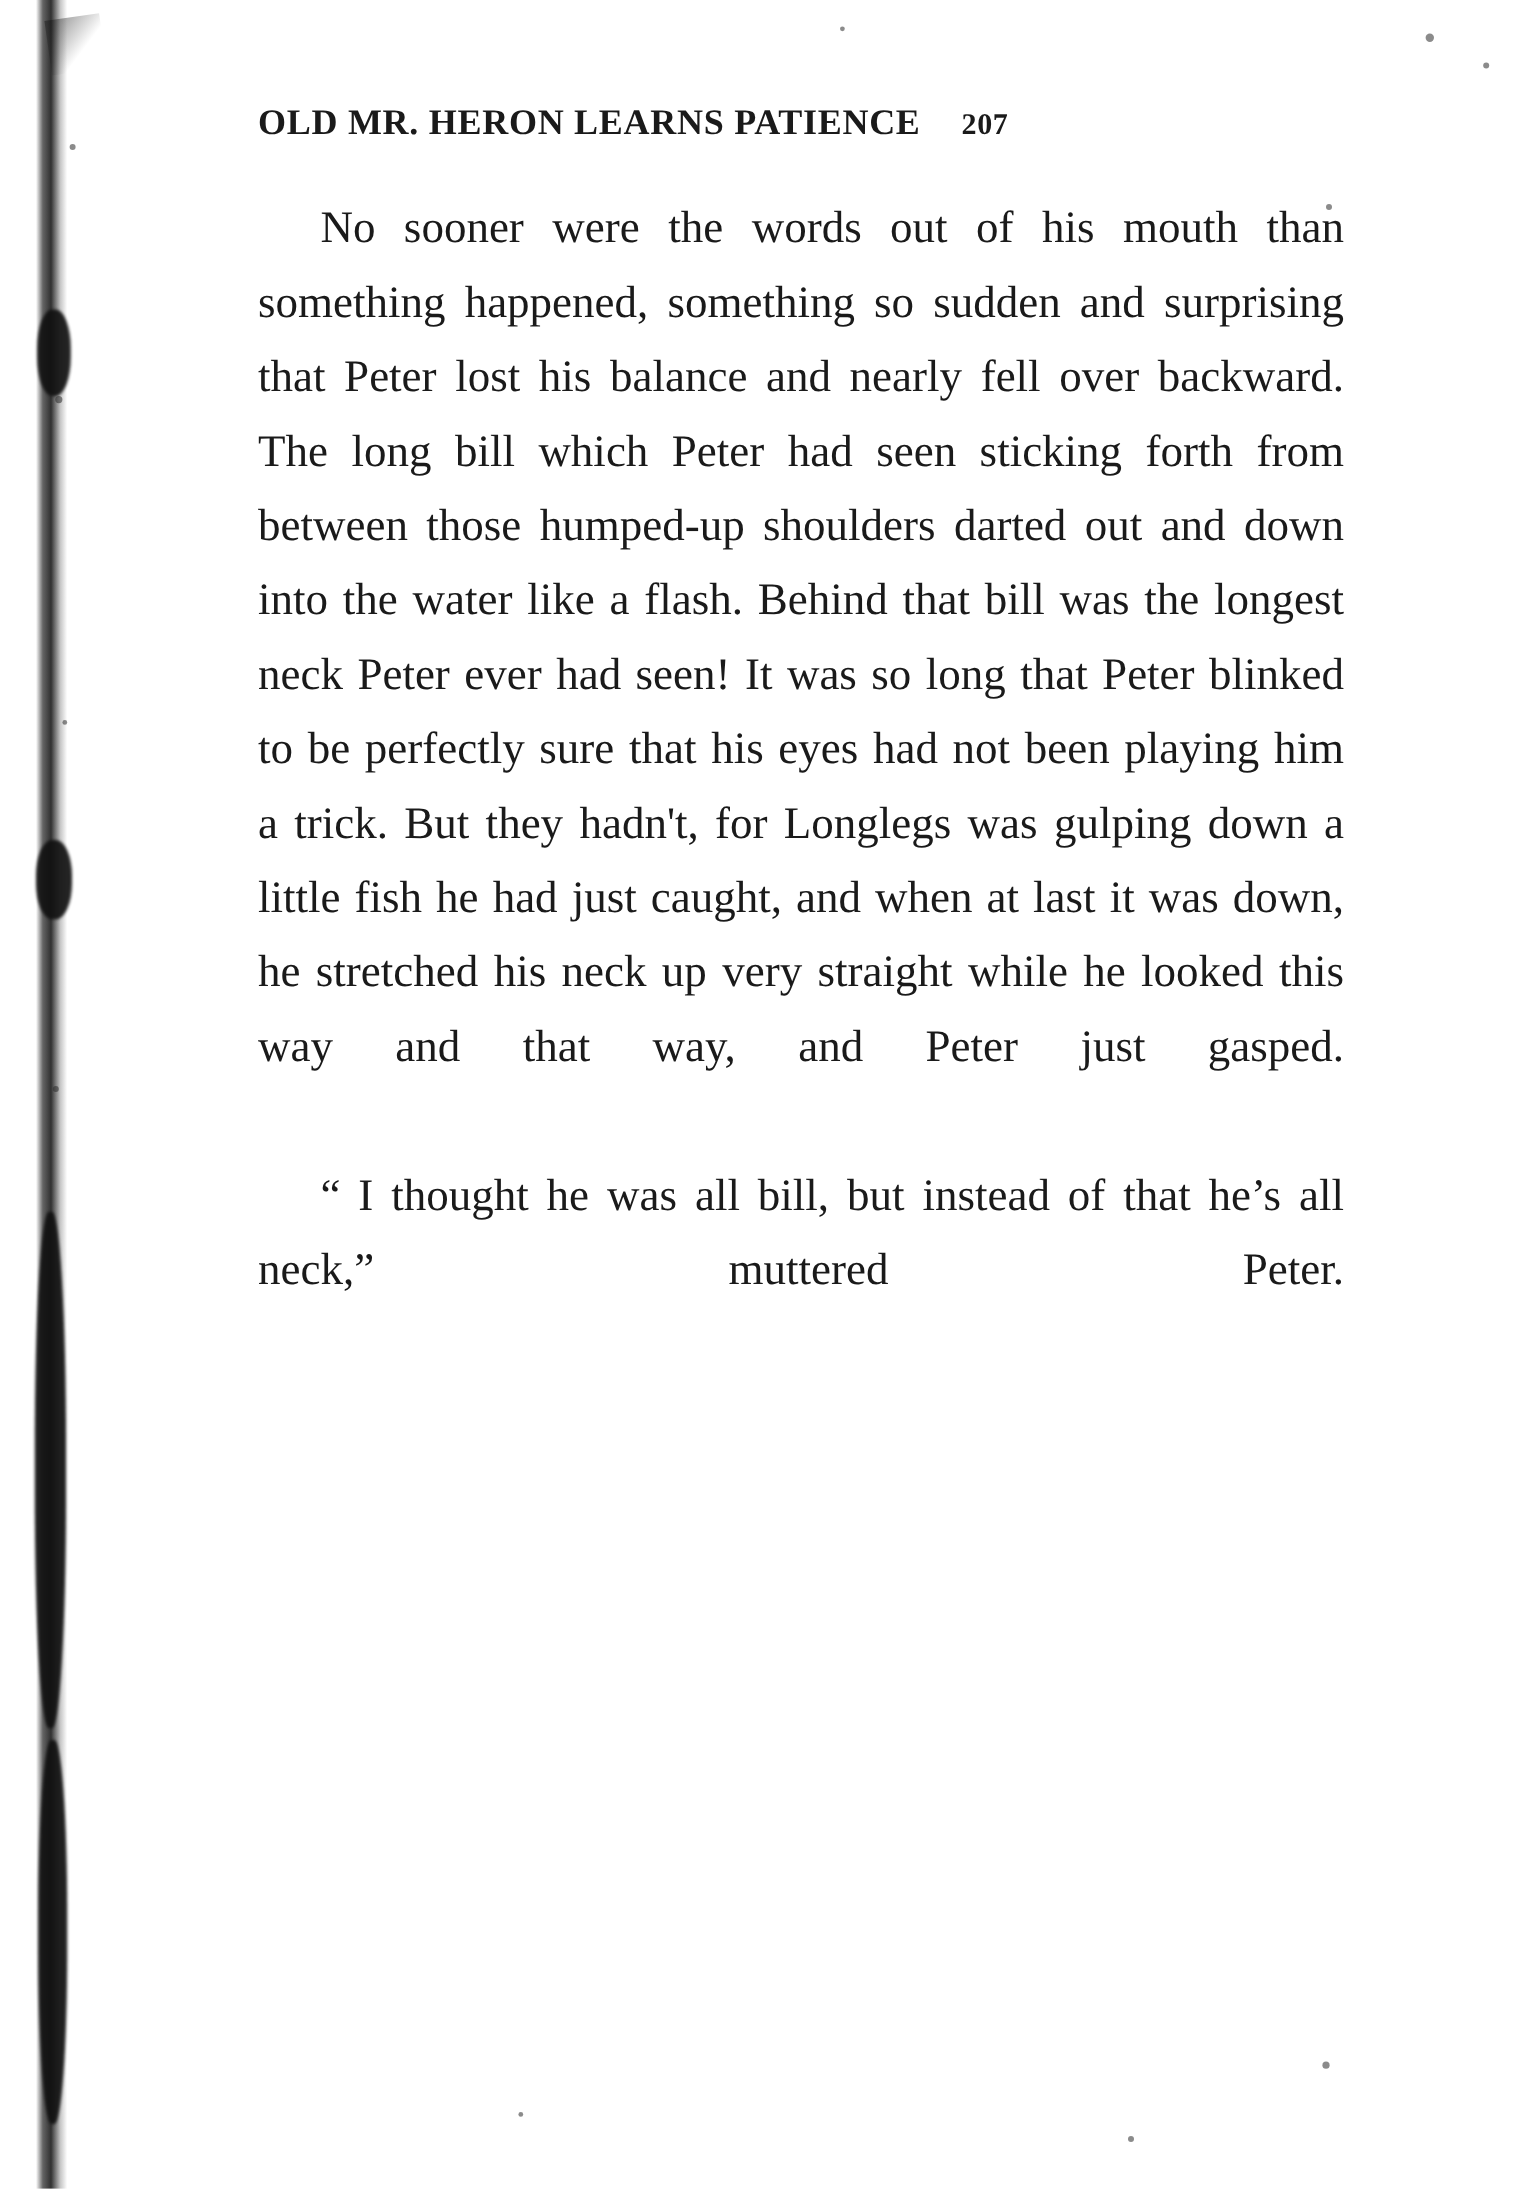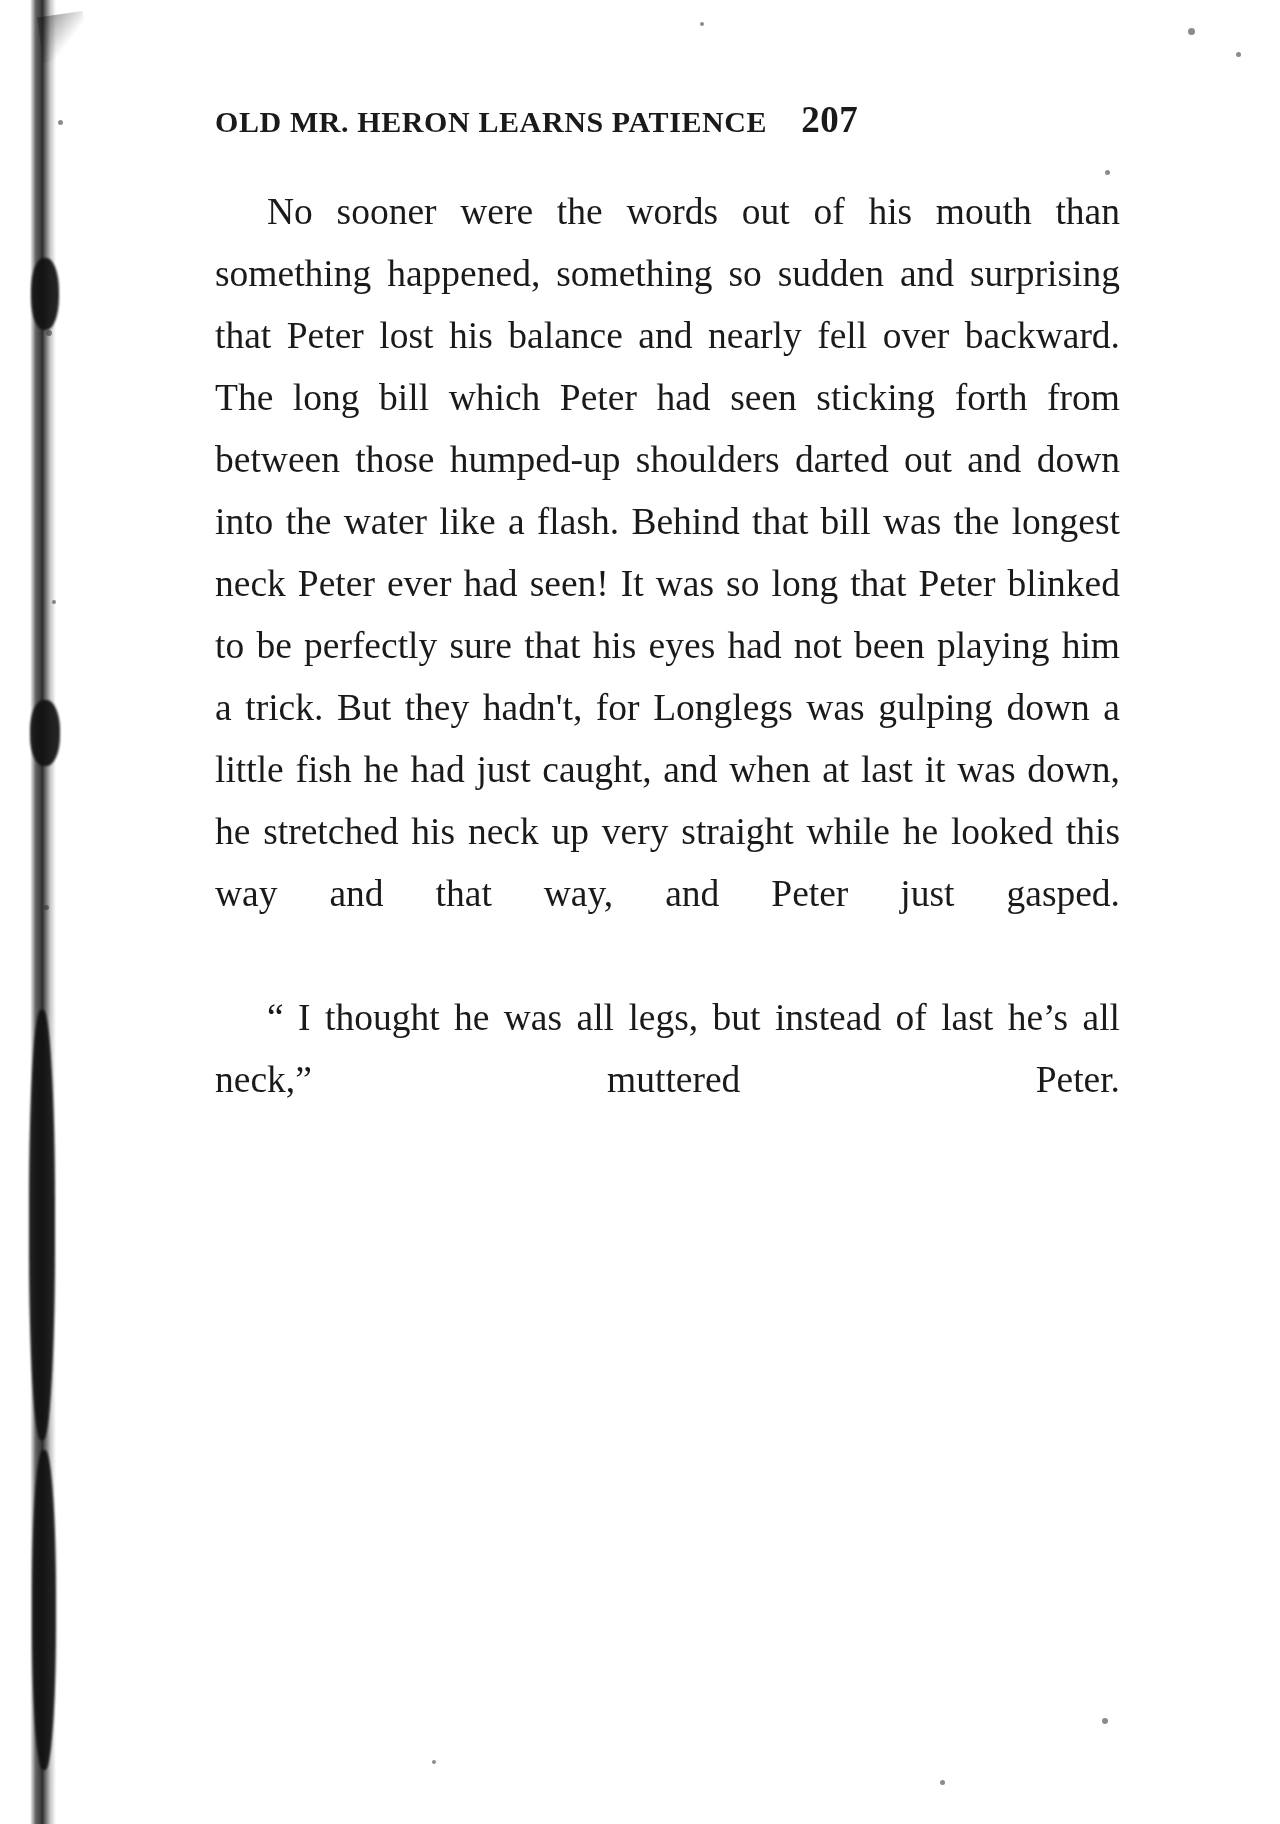--- a/index.html
+++ b/index.html
@@ -63,42 +63,42 @@
     position: absolute;
     background: #2b2b2b;
     border-radius: 50%;
     opacity: 0.55;
   }
 
   
   .page {
     position: absolute;
     left: 215px;
-    top: 12px;
+    top: 0;
     width: 905px;
     height: 1356px;
   }
 
   .running-head {
     display: flex;
     align-items: baseline;
     justify-content: flex-start;
     margin-top: 86px;
     font-size: 30px;
     letter-spacing: 0.6px;
     white-space: nowrap;
   }
   .running-head .title {
     font-weight: 700;
     font-family: "Liberation Serif", serif;
   }
   .running-head .folio {
     font-weight: 700;
     margin-left: 34px;
-    font-size: 37px;
+    font-size: 25px;
   }
 
   .body-text {
     margin-top: 40px;
     font-size: 37.5px;
     line-height: 62px;
     text-align: justify;
     text-justify: inter-word;
     -webkit-hyphens: none;
     hyphens: none;
@@ -144,16 +144,16 @@
 
 <div class="page">
 
   <div class="running-head">
     <span class="title">OLD MR. HERON LEARNS PATIENCE</span>
     <span class="folio">207</span>
   </div>
 
   <div class="body-text">
     <p>No sooner were the words out of his mouth than something happened, something so sudden and surprising that Peter lost his balance and nearly fell over backward. The long bill which Peter had seen sticking forth from between those humped-up shoulders darted out and down into the water like a flash. Behind that bill was the longest neck Peter ever had seen! It was so long that Peter blinked to be perfectly sure that his eyes had not been playing him a trick. But they hadn't, for Longlegs was gulping down a little fish he had just caught, and when at last it was down, he stretched his neck up very straight while he looked this way and that way, and Peter just gasped.</p>
-    <p>“ I thought he was all legs, but instead of last he’s all neck,” muttered Peter.</p>
+    <p>“ I thought he was all bill, but instead of that he’s all neck,” muttered Peter.</p>
   </div>
 
 </div>
 
 </body></html>

